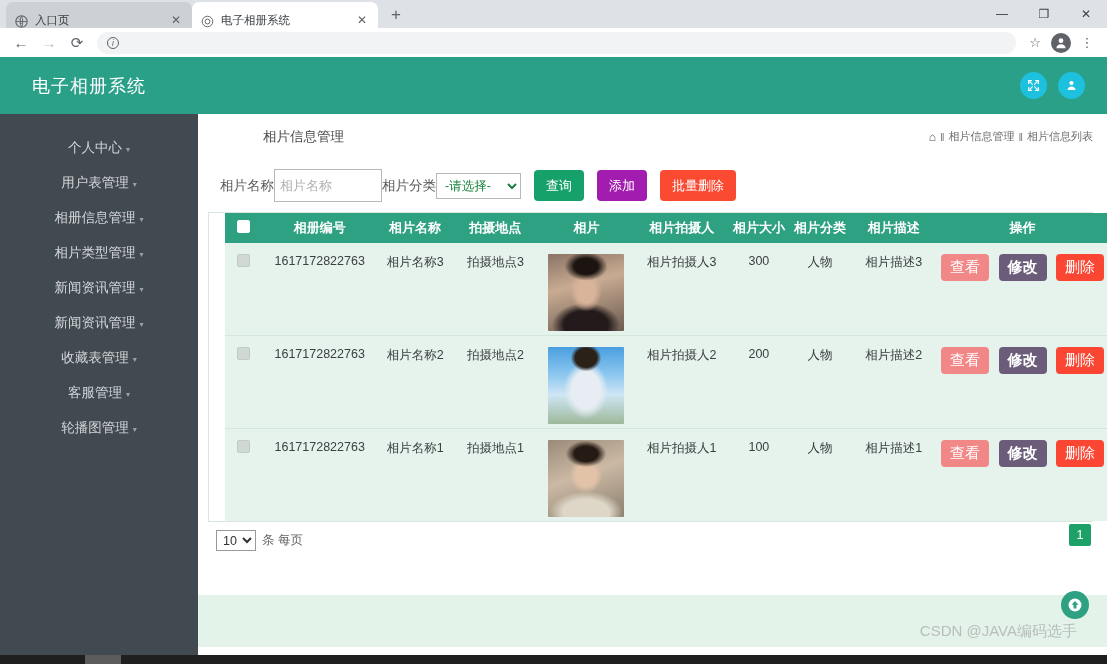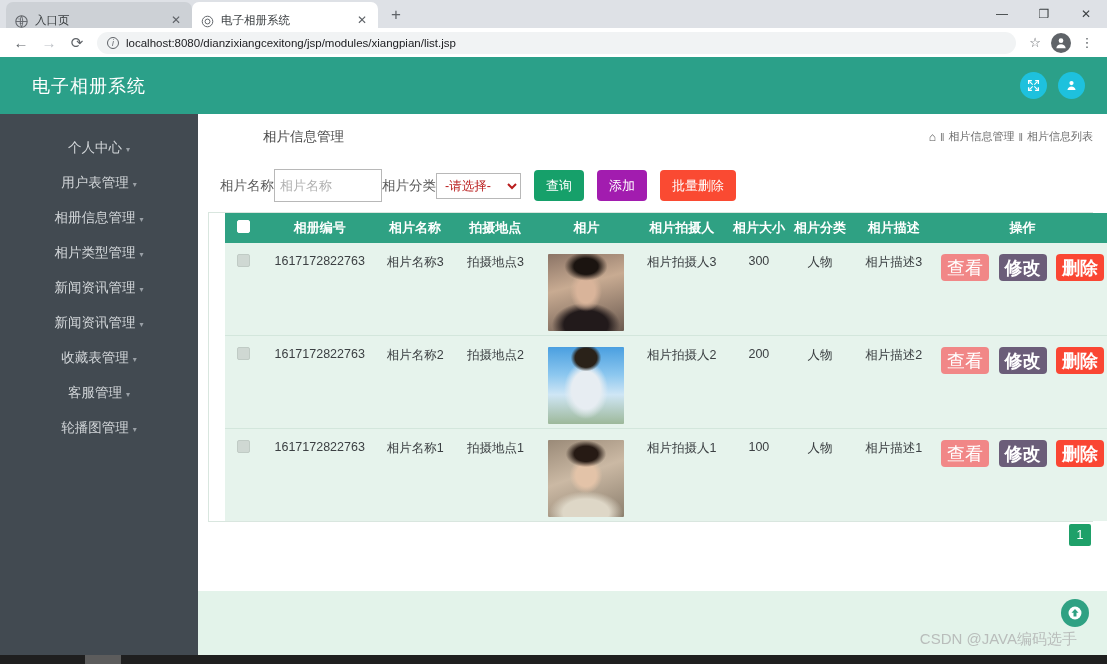--- a/index.html
+++ b/index.html
@@ -100,21 +100,21 @@
   .searchbar { display: flex; align-items: center; padding: 10px 0 10px 22px; gap: 0; }
   .flabel { font-size: 13.5px; color: #5a5a5a; }
   .finput {
     width: 108px; height: 33px; border: 1px solid #b8b8b8; background: #fff;
     font-size: 13px; padding: 0 5px; color: #333; outline: none;
     font-family: "Liberation Sans", sans-serif;
   }
   .finput::placeholder { color: #b0b0b0; }
   .fselect {
     width: 85px; height: 26px; border: 1px solid #b8b8b8; background: #fff;
-    font-size: 12.5px; color: #b91c1c; padding: 0 4px; outline: none;
+    font-size: 12.5px; color: #15803d; padding: 0 4px; outline: none;
     font-family: "Liberation Sans", sans-serif;
   }
   .btn {
     height: 31px; border: none; border-radius: 4px; color: #fff;
     font-size: 13px; padding: 0 12px; margin-left: 13px;
     font-family: "Liberation Sans", sans-serif; cursor: pointer;
     display: inline-flex; align-items: center; justify-content: center;
   }
   .btn-green { background: #16a06a; }
   .btn-pink  { background: #a21caf; }
@@ -152,43 +152,43 @@
      radial-gradient(ellipse 26px 34px at 50% 56%, #e7edf2 55%, rgba(231,237,242,0) 85%),
      linear-gradient(180deg, #4a9fe0 0%, #8cc7ef 36%, #cfe6f5 62%, #9db89a 100%); }
   .thumb.p1 { background:
      radial-gradient(ellipse 26px 17px at 50% 18%, #261a14 45%, rgba(38,26,20,0) 78%),
      radial-gradient(ellipse 20px 22px at 50% 46%, #e3c3a8 50%, rgba(227,195,168,0) 82%),
      radial-gradient(ellipse 42px 24px at 50% 94%, #ded7c7 55%, rgba(222,215,199,0) 88%),
      linear-gradient(160deg, #9a8a78 0%, #cbb9a4 45%, #8c7f6e 100%); }
 
   .abtn {
     height: 27px; min-width: 48px; border: none; border-radius: 4px; color: #fff;
-    font-size: 18px; margin: 0 3px; font-family: "Liberation Sans", sans-serif;
+    font-size: 15px; margin: 0 3px; font-family: "Liberation Sans", sans-serif;
     display: inline-flex; align-items: center; justify-content: center; cursor: pointer;
   }
   .ab-view { background: #f18787; }
   .ab-edit { background: #6b5d79; font-weight: bold; }
-  .ab-del  { background: #fa4633; font-weight: bold; }
+  .ab-del  { background: #fa4633; }
 
   
   .pagerrow { display: flex; align-items: center; padding: 8px 0 0 18px; gap: 6px; }
   .perpage {
     height: 21px; border: 1px solid #999; background: #fff; font-size: 12.5px;
     color: #333; font-family: "Liberation Sans", sans-serif; padding: 0 2px;
   }
   .perlabel { font-size: 12.5px; color: #666; }
   .pagebtns { position: absolute; right: 16px; top: 410px; }
   .pagebox {
     width: 22px; height: 22px; background: #1ea069; color: #fff;
     font-size: 12.5px; display: flex; align-items: center; justify-content: center;
     border-radius: 2px;
   }
 
   .footer {
-    position: absolute; left: 198px; right: 0; bottom: 0; height: 64px;
+    position: absolute; left: 198px; right: 0; bottom: 8px; height: 52px;
     background: #e3f3ea;
     padding-left: 10px;
   }
   .watermark {
     position: absolute; right: 30px; bottom: 6px;
     font-size: 15px; color: #b9bdbb; white-space: nowrap;
   }
   .totop {
     position: absolute; right: 18px; bottom: 28px;
     width: 28px; height: 28px; border-radius: 50%; background: #2fa183;
@@ -240,21 +240,20 @@
       <div class="wc">✕</div>
     </div>
   </div>
 
   <div class="toolbar">
     <div class="navbtn">←</div>
     <div class="navbtn dim">→</div>
     <div class="navbtn">⟳</div>
     <div class="omnibox">
       <span class="info">i</span>
-      <span class="urltxt">localhost:8080/dianzixiangcexitong/jsp/modules/xiangpian/list.jsp</span>
     </div>
     <div class="tbicon">☆</div>
     <div class="tbicon">
       <span class="avatarbtn">
         <svg width="14" height="14" viewBox="0 0 16 16">
             <circle cx="8" cy="5.4" r="2.7" fill="#fff"></circle>
             <path d="M2.6 14c.4-3.2 2.6-4.6 5.4-4.6s5 1.4 5.4 4.6z" fill="#fff"></path>
           </svg>
       </span>
     </div>
@@ -411,20 +410,26 @@
                 <td>
                   <button class="abtn ab-view">查看</button>
                   <button class="abtn ab-edit">修改</button>
                   <button class="abtn ab-del">删除</button>
                 </td>
               </tr>
             </tbody>
           </table>
         </div>
 
+        <div class="pagerrow">
+          <select class="perpage">
+            <option>10</option>
+          </select>
+          <span class="perlabel">条 每页</span>
+        </div>
 
         <div class="pagebtns">
           <div class="pagebox">1</div>
         </div>
 
       </div>
     </div>
 
     <div class="footer">
       <div class="watermark">CSDN @JAVA编码选手</div>

